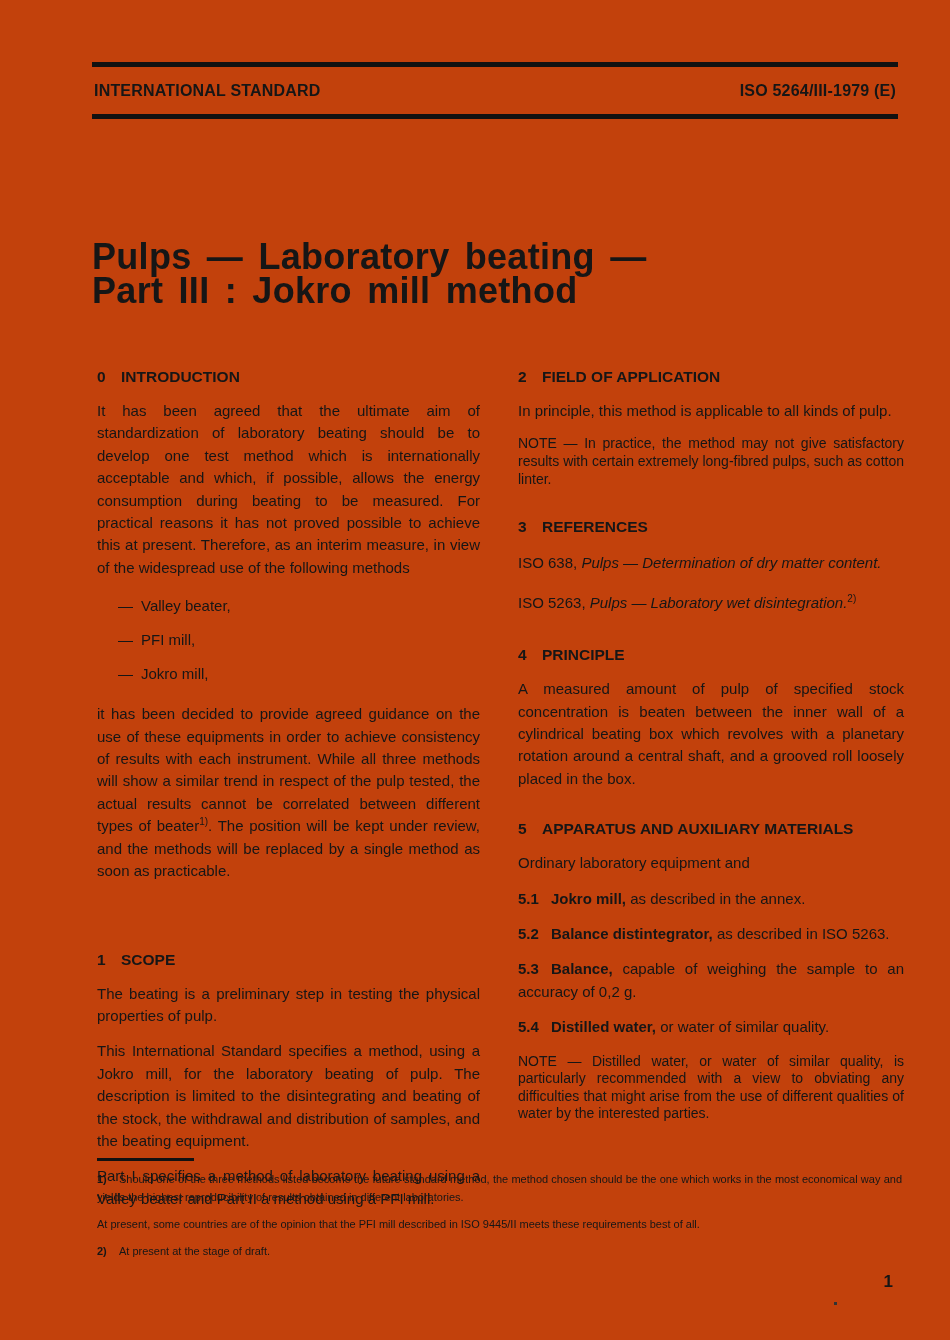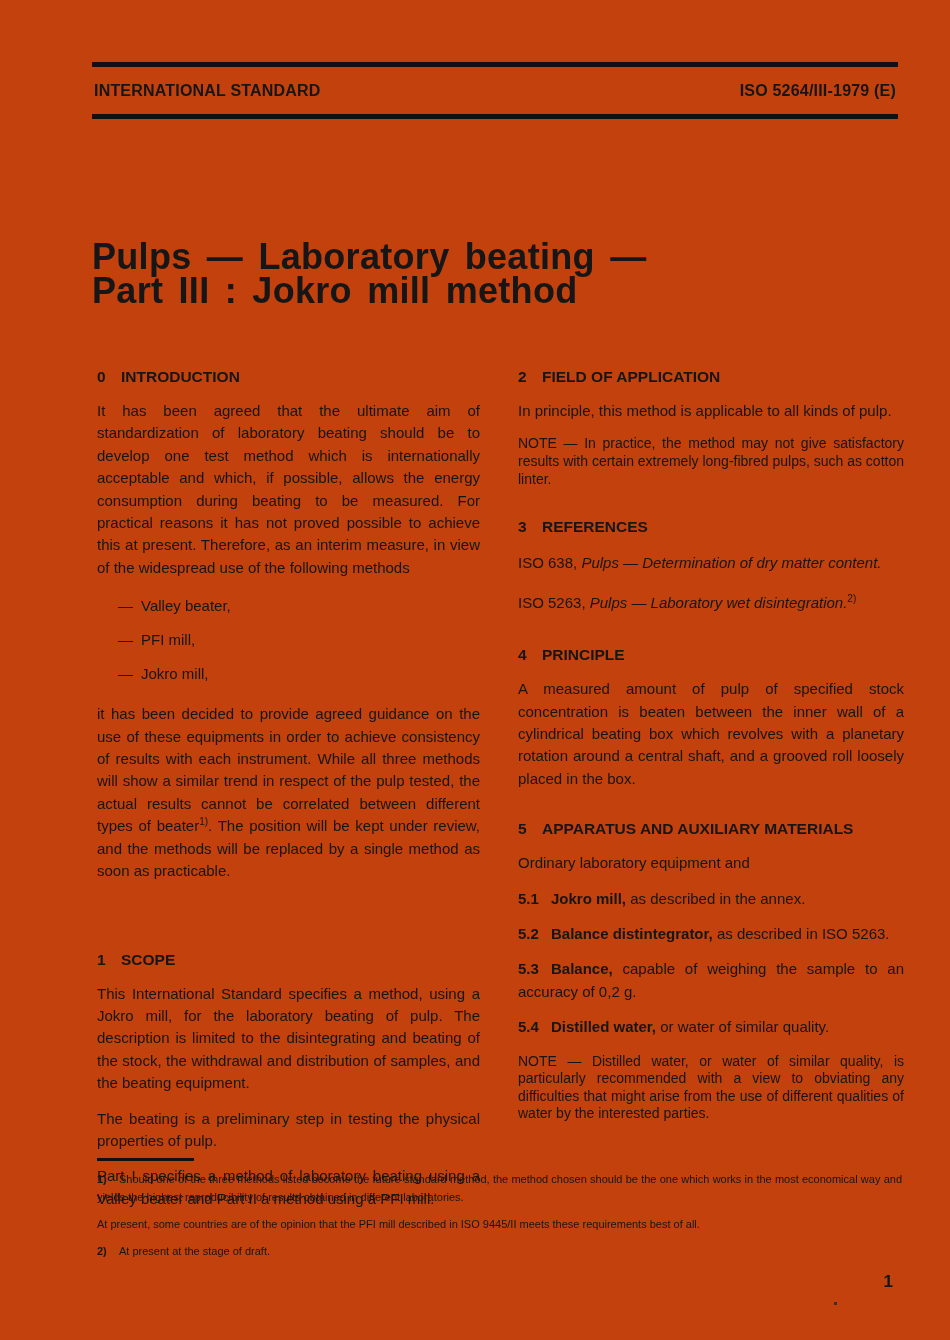--- a/index.html
+++ b/index.html
@@ -148,22 +148,22 @@
         <span class="marker">—</span>
         <span>Jokro mill,</span>
       </div>
     </div>
 
     <p class="body"><span>it has been decided to provide agreed guidance on the use of these equipments in order to achieve consistency of results with each instrument. While all three methods will show a similar trend in respect of the pulp tested, the actual results cannot be correlated between different types of beater</span><sup>1)</sup><span>. The position will be kept under review, and the methods will be replaced by a single method as soon as practicable.</span></p>
 
     <div class="sec-h mt-xl">
       <span class="h-num">1</span><span>SCOPE</span>
     </div>
+    <p class="body">The beating is a preliminary step in testing the physical properties of pulp.</p>
     <p class="body">This International Standard specifies a method, using a Jokro mill, for the laboratory beating of pulp. The description is limited to the disintegrating and beating of the stock, the withdrawal and distribution of samples, and the beating equipment.</p>
-    <p class="body">The beating is a preliminary step in testing the physical properties of pulp.</p>
     <p class="body last">Part I specifies a method of laboratory beating using a Valley beater and Part II a method using a PFI mill.</p>
   </div>
 
   <div class="col col-right">
 
     <div class="sec-h first">
       <span class="h-num">2</span><span>FIELD OF APPLICATION</span>
     </div>
     <p class="body">In principle, this method is applicable to all kinds of pulp.</p>
     <p class="note">NOTE — In practice, the method may not give satisfactory results with certain extremely long-fibred pulps, such as cotton linter.</p>

